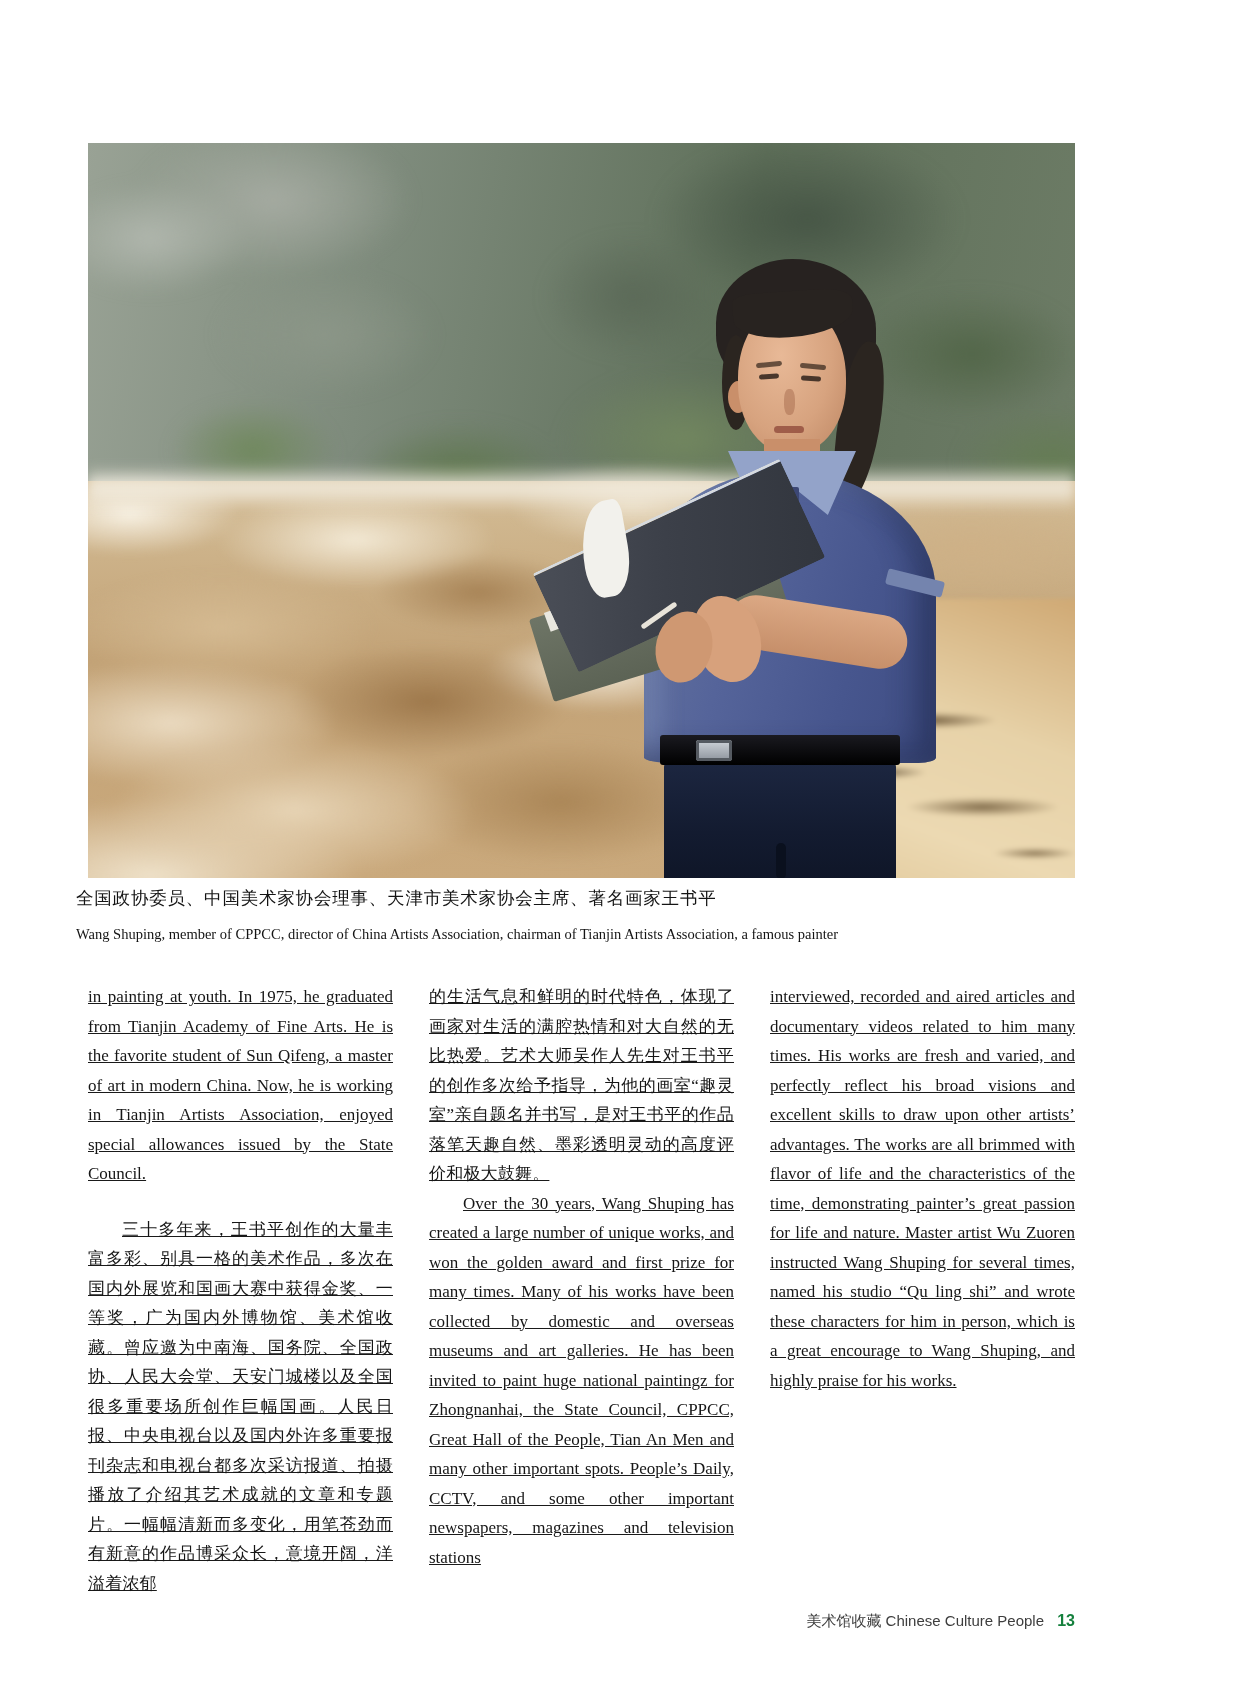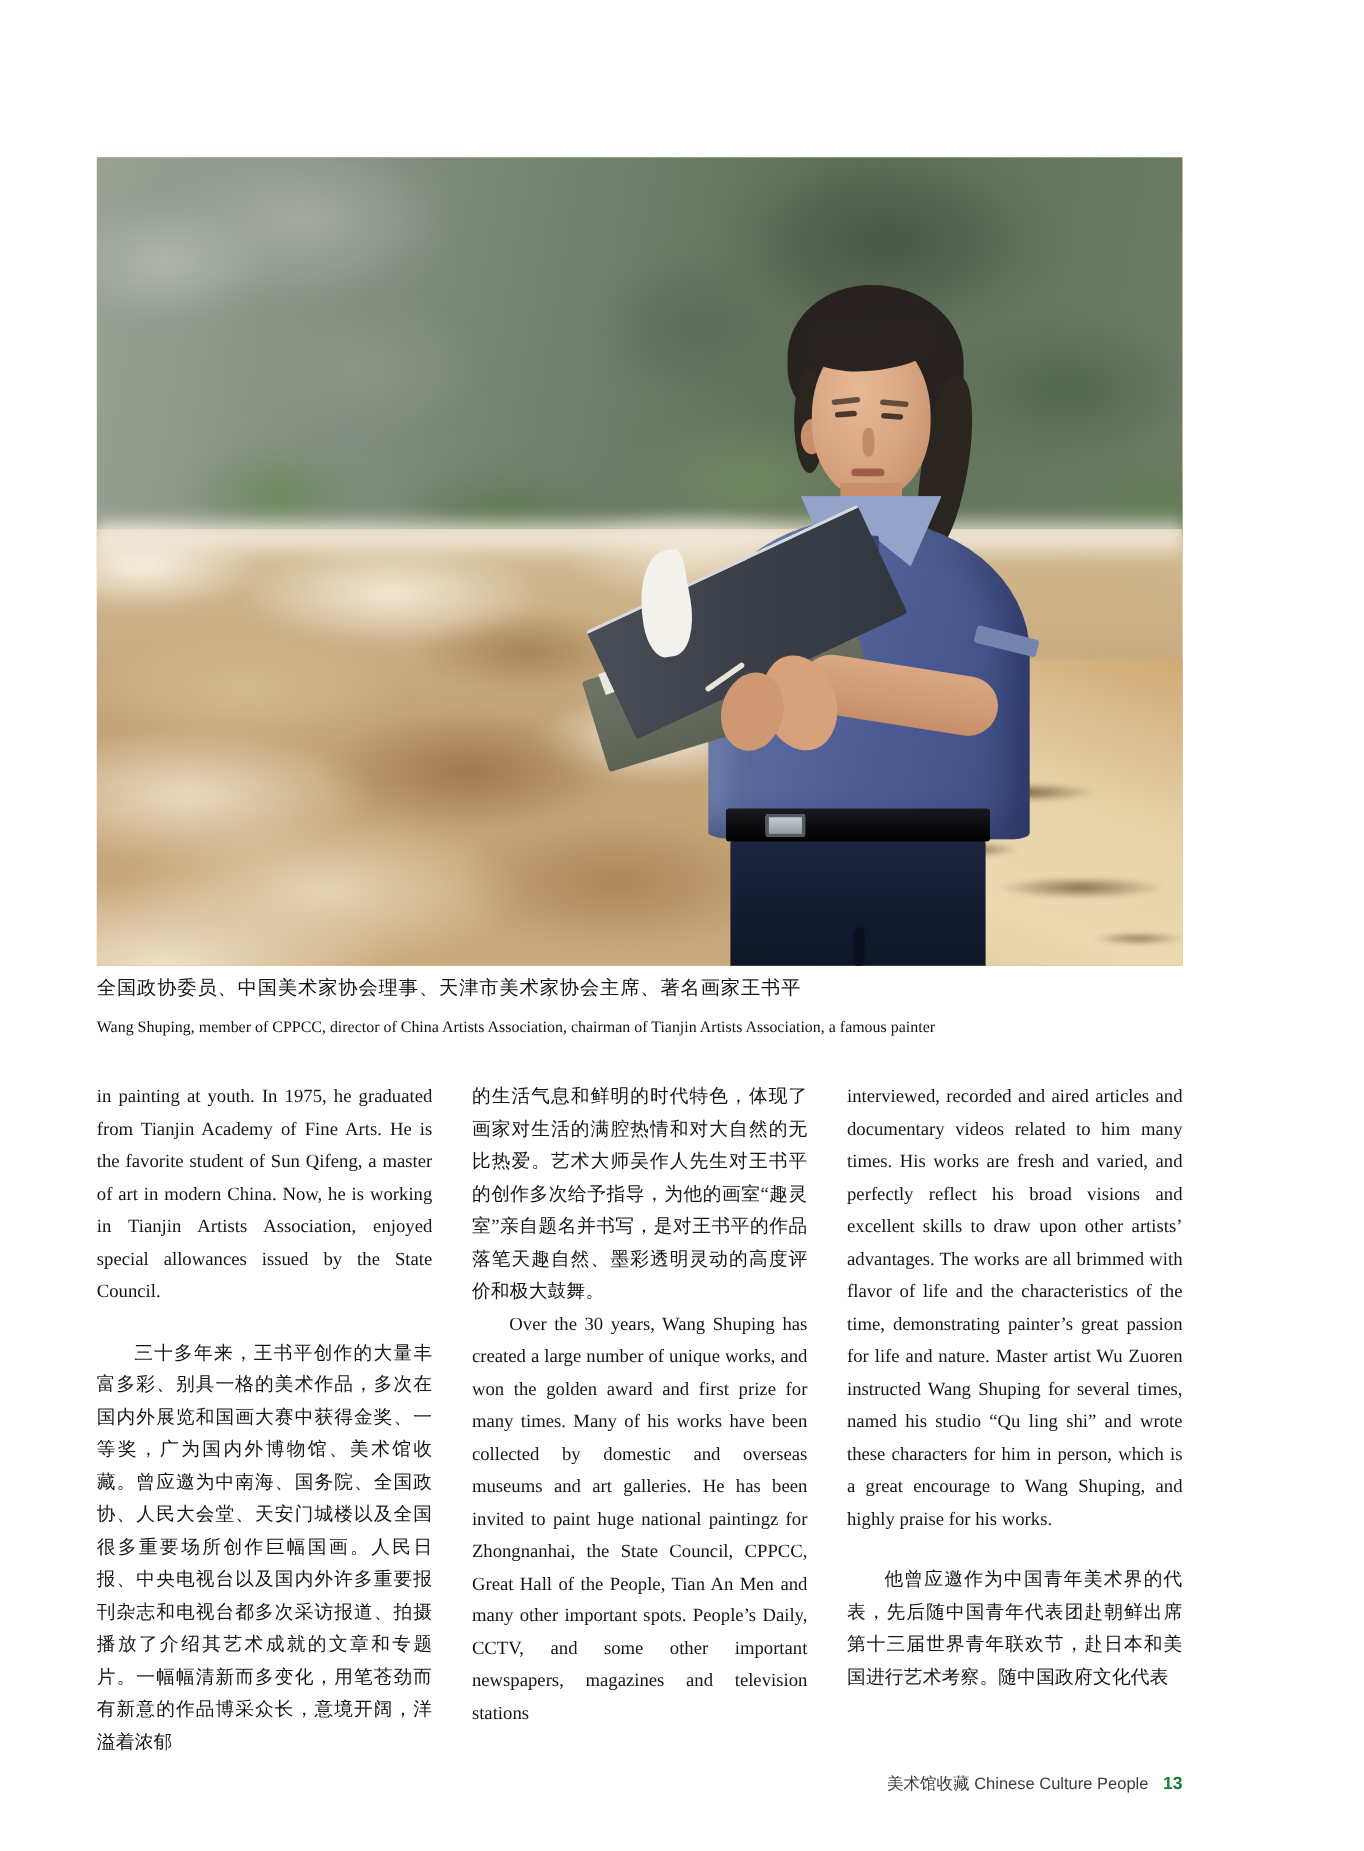--- a/index.html
+++ b/index.html
@@ -101,27 +101,27 @@
        transform:rotate(-35deg);z-index:10;}
   .belt{left:572px;top:592px;width:240px;height:30px;border-radius:3px;z-index:5;
         background:linear-gradient(180deg,#1a1a20,#000);}
   .buckle{left:608px;top:597px;width:36px;height:21px;border-radius:3px;z-index:6;
           background:linear-gradient(180deg,#cfd4da,#8d939c);box-shadow:inset 0 0 0 3px #555a61;}
   .pants{left:576px;top:620px;width:232px;height:116px;border-radius:4px 4px 0 0;z-index:4;
          background:linear-gradient(180deg,#1c2640 0%,#131b30 60%,#0f1628 100%);}
   .pants-split{left:688px;top:700px;width:10px;height:36px;background:#0a101e;border-radius:5px;z-index:5;}
 
   
-  .captions{position:absolute;left:88px;top:886px;width:987px;}
+  .captions{position:absolute;left:76px;top:886px;width:987px;}
   .cap-zh{font-size:17.5px;line-height:1.45;color:#141414;letter-spacing:.8px;
           font-family:"Liberation Serif", serif;}
   .cap-en{font-size:14.5px;line-height:1.4;color:#141414;margin-top:13px;
           font-family:"Liberation Serif", serif;}
 
-  .columns{position:absolute;left:88px;top:982px;width:987px;display:flex;gap:36px;}
+  .columns{position:absolute;left:88px;top:982px;width:987px;display:flex;gap:36px;text-decoration:underline;}
   .col{width:305px;}
   .col p{margin:0;text-align:justify;font-size:17px;line-height:29.5px;color:#161616;}
   .col p.zh{font-size:17px;letter-spacing:.2px;}
   .col p.indent{text-indent:2em;}
   .col p.gap{margin-top:26px;}
 
   .footer{position:absolute;left:88px;top:1612px;width:987px;text-align:right;
           font-family:"Liberation Sans", sans-serif;font-size:15px;color:#3d3d3d;}
   .footer .pgnum{font-weight:bold;color:#15803d;margin-left:9px;font-size:16px;}
 </style>
@@ -186,21 +186,20 @@
     <div class="col">
       <p class="en">in painting at youth. In 1975, he graduated from Tianjin Academy of Fine Arts. He is the favorite student of Sun Qifeng, a master of art in modern China. Now, he is working in Tianjin Artists Association, enjoyed special allowances issued by the State Council.</p>
       <p class="zh indent gap">三十多年来，王书平创作的大量丰富多彩、别具一格的美术作品，多次在国内外展览和国画大赛中获得金奖、一等奖，广为国内外博物馆、美术馆收藏。曾应邀为中南海、国务院、全国政协、人民大会堂、天安门城楼以及全国很多重要场所创作巨幅国画。人民日报、中央电视台以及国内外许多重要报刊杂志和电视台都多次采访报道、拍摄播放了介绍其艺术成就的文章和专题片。一幅幅清新而多变化，用笔苍劲而有新意的作品博采众长，意境开阔，洋溢着浓郁</p>
     </div>
     <div class="col">
       <p class="zh">的生活气息和鲜明的时代特色，体现了画家对生活的满腔热情和对大自然的无比热爱。艺术大师吴作人先生对王书平的创作多次给予指导，为他的画室“趣灵室”亲自题名并书写，是对王书平的作品落笔天趣自然、墨彩透明灵动的高度评价和极大鼓舞。</p>
       <p class="en indent">Over the 30 years, Wang Shuping has created a large number of unique works, and won the golden award and first prize for many times. Many of his works have been collected by domestic and overseas museums and art galleries. He has been invited to paint huge national paintingz for Zhongnanhai, the State Council, CPPCC, Great Hall of the People, Tian An Men and many other important spots. People’s Daily, CCTV, and some other important newspapers, magazines and television stations</p>
     </div>
     <div class="col">
       <p class="en">interviewed, recorded and aired articles and documentary videos related to him many times. His works are fresh and varied, and perfectly reflect his broad visions and excellent skills to draw upon other artists’ advantages. The works are all brimmed with flavor of life and the characteristics of the time, demonstrating painter’s great passion for life and nature. Master artist Wu Zuoren instructed Wang Shuping for several times, named his studio “Qu ling shi” and wrote these characters for him in person, which is a great encourage to Wang Shuping, and highly praise for his works.</p>
-      <p class="zh indent gap">他曾应邀作为中国青年美术界的代表，先后随中国青年代表团赴朝鲜出席第十三届世界青年联欢节，赴日本和美国进行艺术考察。随中国政府文化代表</p>
     </div>
   </div>
 
   <div class="footer">
     <span>美术馆收藏</span>
     <span>Chinese Culture People</span>
     <span class="pgnum">13</span>
   </div>
 
 </div>

